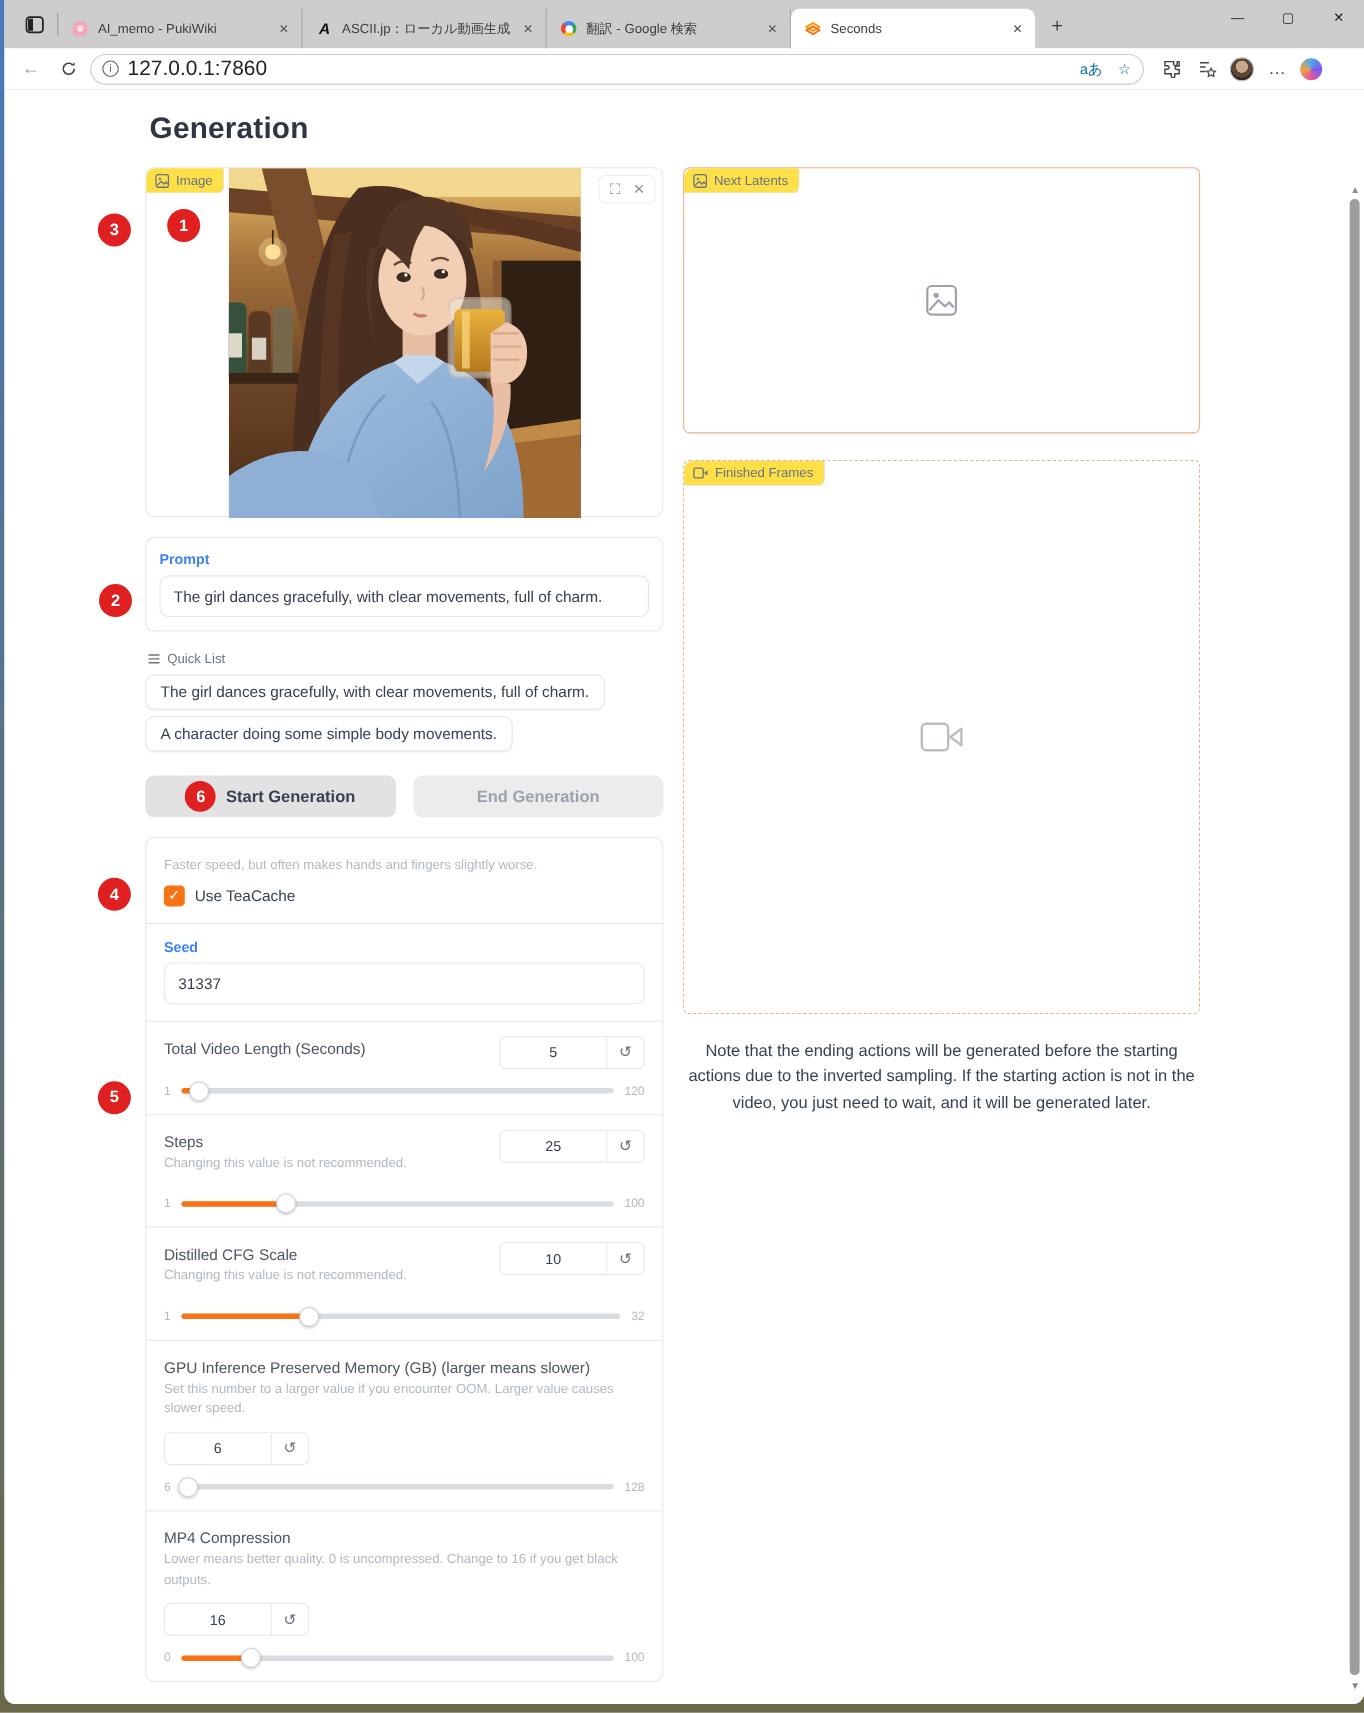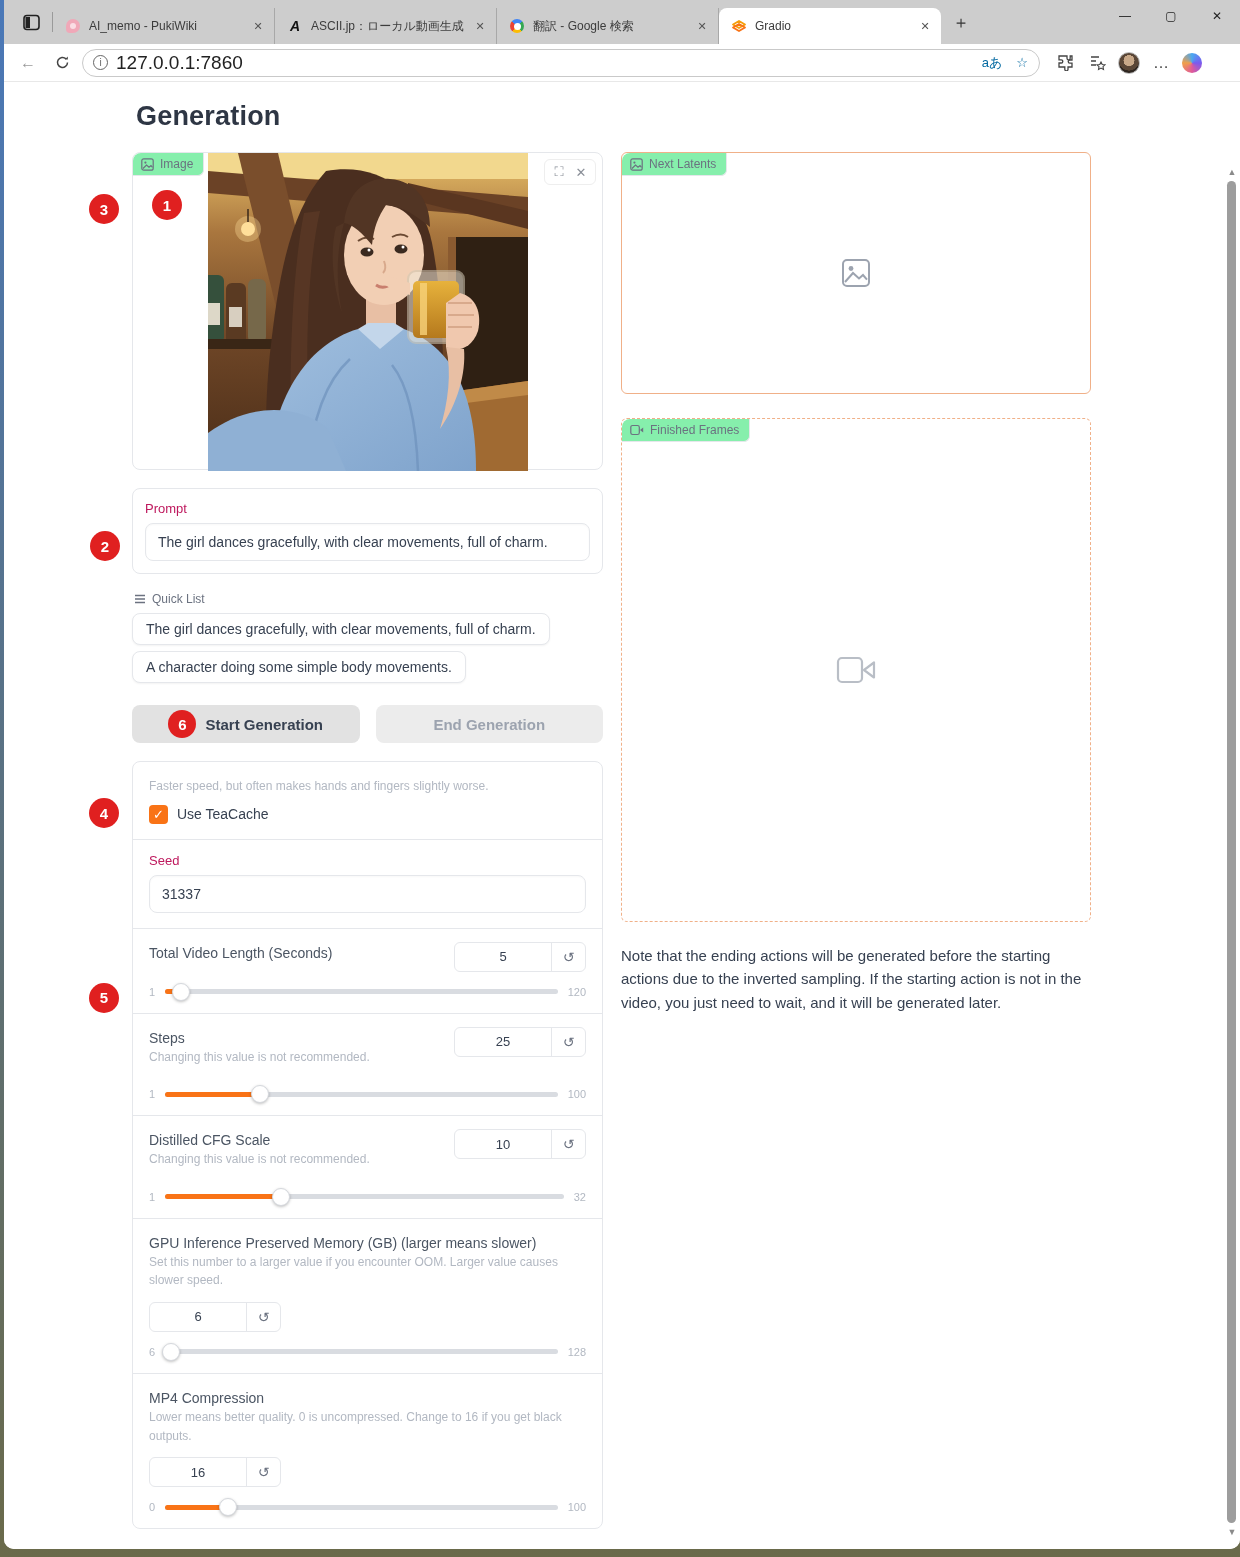--- a/index.html
+++ b/index.html
@@ -47,29 +47,29 @@
   
   .page { position:relative; flex:1; background:#fff; overflow:hidden; }
   .page-inner { position:absolute; left:128px; top:0; width:964px; }
   h1.app-title { font-size:27px; font-weight:700; color:#2e3644; margin:19px 0 20px 4px; letter-spacing:0.2px; }
   .cols { display:flex; gap:18px; align-items:flex-start; }
   .col-left { width:471px; position:relative; }
   .col-right { width:470px; position:relative; }
   .badge { position:absolute; width:30px; height:30px; border-radius:50%; background:#e02020; color:#fff; font-size:15px; font-weight:700; display:flex; align-items:center; justify-content:center; z-index:5; }
   
   .block { background:#fff; border:1px solid #e5e7eb; border-radius:8px; position:relative; }
-  .corner-label { position:absolute; left:0; top:0; background:#86efac; border-right:1px solid #e5e7eb; border-bottom:1px solid #e5e7eb; border-radius:8px 0 6px 0; padding:4px 10px 4px 8px; display:flex; align-items:center; gap:6px; font-size:12px; color:#6b7280; z-index:3; }
+  .corner-label { position:absolute; left:0; top:0; background:#fde047; border-right:1px solid #e5e7eb; border-bottom:1px solid #e5e7eb; border-radius:8px 0 6px 0; padding:4px 10px 4px 8px; display:flex; align-items:center; gap:6px; font-size:12px; color:#6b7280; z-index:3; }
   
   .image-block { height:318px; margin-bottom:18px; }
   .image-toolbtns { position:absolute; right:6px; top:6px; display:flex; gap:2px; background:#fff; border:1px solid #eee; border-radius:6px; padding:2px 4px; z-index:3; color:#8a8f98; }
   .image-toolbtns span { width:20px; height:20px; display:flex; align-items:center; justify-content:center; font-size:13px; }
   .photo-wrap { position:absolute; left:50%; top:0; transform:translateX(-50%); width:320px; height:318px; overflow:hidden; }
   
   .prompt-block { padding:12px; margin-bottom:18px; }
-  .field-label { font-size:13px; color:#be185d; margin-bottom:7px; }
+  .field-label { font-size:13px; color:#3b82f6; margin-bottom:7px;font-weight:bold; }
   .textbox { border:1px solid #e5e7eb; border-radius:8px; padding:10px 12px; font-size:14px; color:#374151; background:#fff; box-shadow:0 1px 2px rgba(0,0,0,0.03) inset; }
   
   .quick { margin-bottom:16px; }
   .quick-label { display:flex; align-items:center; gap:6px; font-size:12px; color:#6b7280; margin:0 0 7px 2px; }
   .pill { display:inline-block; border:1px solid #e5e7eb; border-radius:8px; background:#fff; padding:7px 13px; font-size:14px; color:#374151; box-shadow:0 1px 2px rgba(0,0,0,0.05); margin-bottom:6px; cursor:pointer; }
   
   .btn-row { display:flex; gap:16px; margin-bottom:18px; }
   .btn { flex:1; height:38px; border:none; border-radius:8px; font-size:15px; display:flex; align-items:center; justify-content:center; gap:9px; font-family:inherit; }
   .btn-start { background:#e2e2e2; color:#374151; font-weight:700; }
   .btn-start .badge { position:static; width:28px; height:28px; }
@@ -89,21 +89,21 @@
   .slider-label { font-size:14px; color:#4b5563; padding-top:3px; }
   .slider-row { display:flex; align-items:center; gap:10px; margin-top:14px; }
   .minmax { font-size:11px; color:#b2b8c2; flex-shrink:0; }
   .track { flex:1; height:5px; border-radius:3px; background:#d9dce1; position:relative; }
   .track-fill { height:5px; border-radius:3px; background:#f97316; position:relative; min-width:6px; }
   .thumb { position:absolute; right:-9px; top:50%; transform:translateY(-50%); width:18px; height:18px; border-radius:50%; background:#fff; border:1px solid #d5d8dd; box-shadow:0 1px 3px rgba(0,0,0,0.25); }
   
   .latents-box { height:242px; border:1.5px solid #f0b088; border-radius:6px; position:relative; margin-bottom:24px; background:#fff; }
   .frames-box { height:504px; border:1.5px dashed #f0b088; border-radius:6px; position:relative; margin-bottom:22px; background:#fff; }
   .placeholder-center { position:absolute; left:50%; top:50%; transform:translate(-50%,-50%); color:#9ca3af; }
-  .note { font-size:15px; color:#374151; line-height:1.55; }
+  .note { font-size:15px; color:#374151; line-height:1.55;text-align:center; }
   
   .scrollbar { position:absolute; right:1px; top:83px; bottom:10px; width:14px; }
   .sb-arrow { position:absolute; left:2px; width:10px; height:10px; color:#8a8a8a; font-size:9px; line-height:10px; text-align:center; }
   .sb-thumb { position:absolute; left:2px; top:16px; bottom:16px; width:9px; border-radius:5px; background:#9d9d9d; }
   svg { display:block; }
 </style>
 </head>
 <body>
 
 <div class="window">
@@ -141,21 +141,21 @@
       <span class="close">✕</span>
     </div>
 
     <div class="tab active">
       <span class="favicon">
         <svg width="16" height="16" viewBox="0 0 16 16">
             <path d="M2 6.5 8 3l6 3.5L8 10z" fill="none" stroke="#f59e0b" stroke-width="1.8" stroke-linejoin="round"></path>
             <path d="M2 9.5 8 6l6 3.5L8 13z" fill="none" stroke="#f97316" stroke-width="1.8" stroke-linejoin="round"></path>
           </svg>
       </span>
-      <span class="title">Gradio</span>
+      <span class="title">Seconds</span>
       <span class="close">✕</span>
     </div>
 
     <div class="newtab-btn">＋</div>
 
     <div class="win-controls">
       <div class="win-btn">—</div>
       <div class="win-btn">▢</div>
       <div class="win-btn">✕</div>
     </div>

